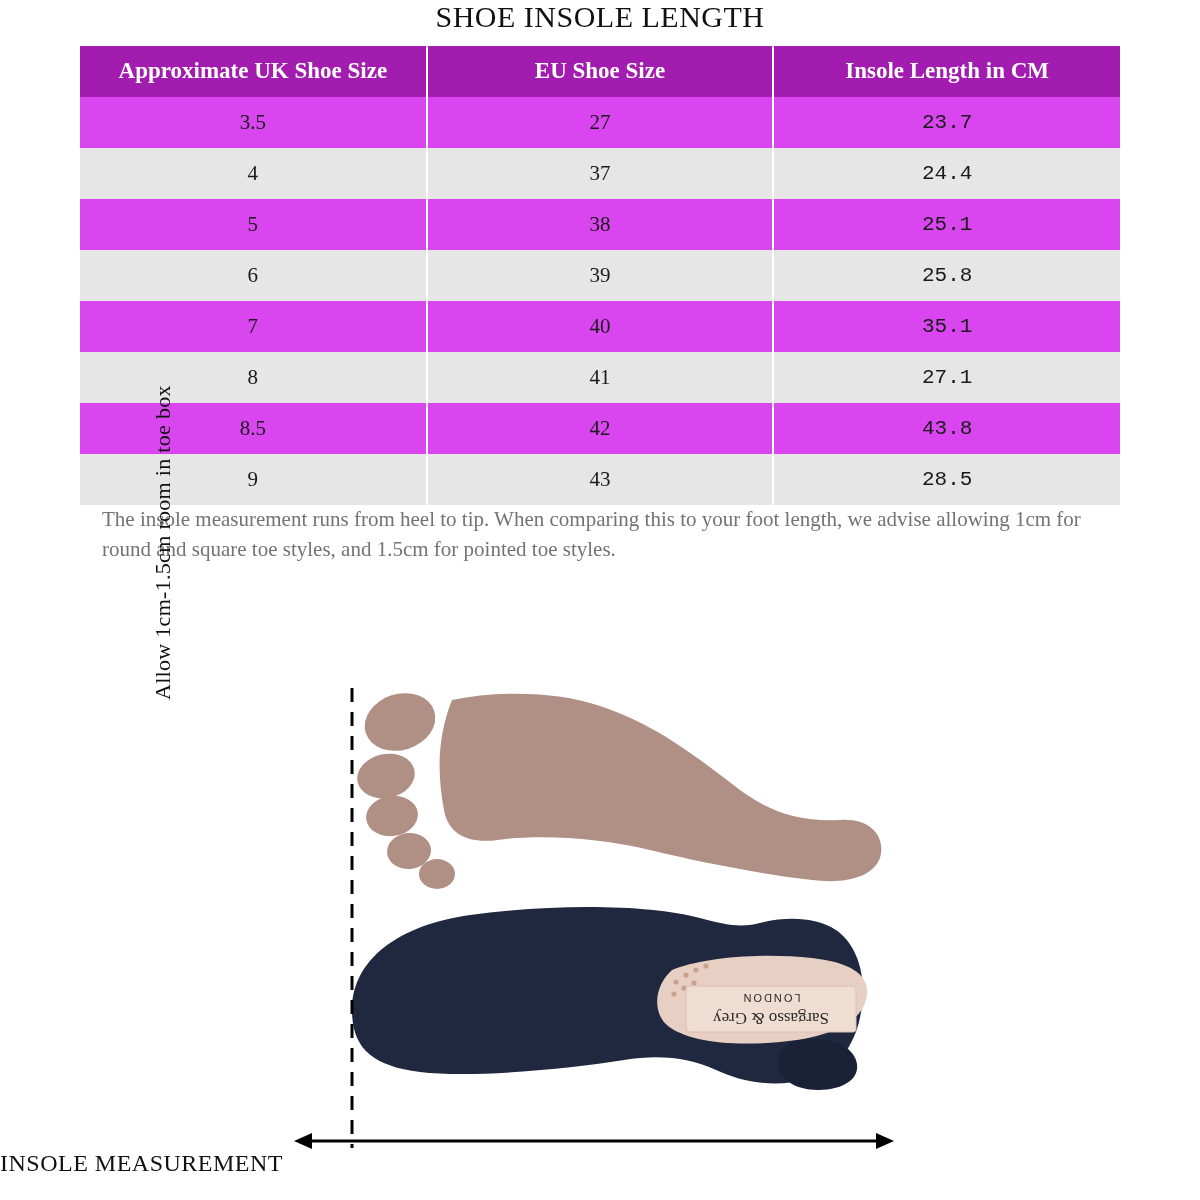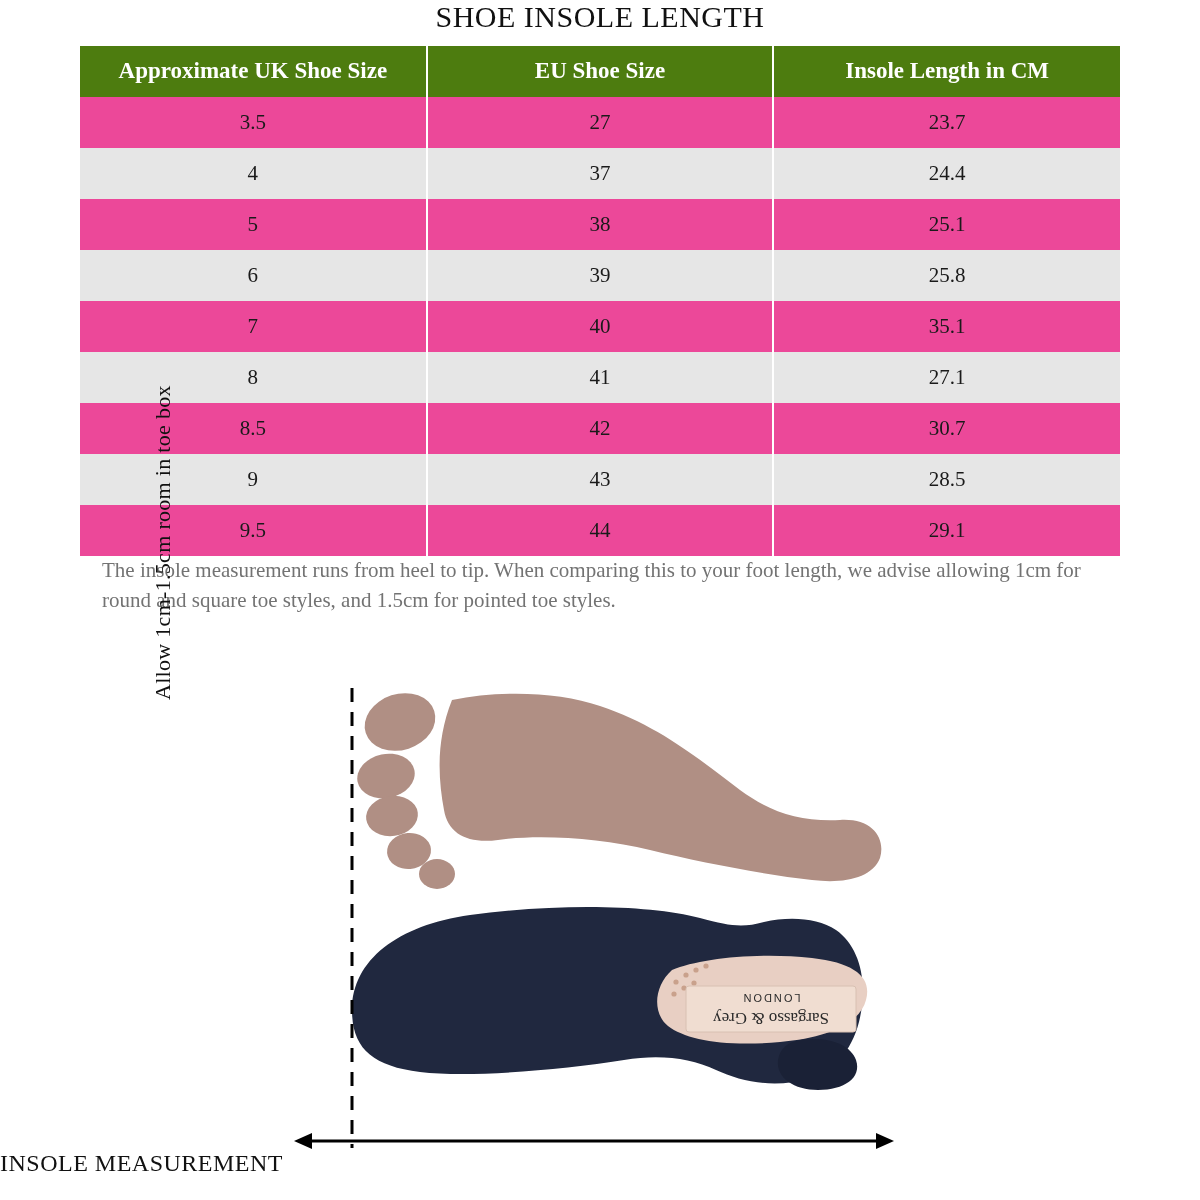--- a/index.html
+++ b/index.html
@@ -36,21 +36,21 @@
     margin: 0 auto;
   }
 
   table.size-table {
     width: 100%;
     border-collapse: collapse;
     table-layout: fixed;
   }
 
   table.size-table thead th {
-    background: #4d7c0f;
+    background: #a21caf;
     color: #ffffff;
     font-size: 23px;
     font-weight: bold;
     padding: 12px 0 13px 0;
     text-align: center;
     border-right: 2px solid #ffffff;
     font-family: "Liberation Serif", serif;
   }
   table.size-table thead th:last-child {
     border-right: none;
@@ -59,24 +59,25 @@
 
   table.size-table tbody td {
     text-align: center;
     font-size: 21px;
     padding: 13px 0 13px 0;
     border-right: 2px solid #ffffff;
     color: #1a1a1a;
   }
   table.size-table tbody td:last-child {
     border-right: none;
+    font-family: Liberation Mono, monospace;
   }
 
   table.size-table tbody tr.row-dark td {
-    background: #ec4899;
+    background: #d946ef;
     margin-top: 20px;
   }
   table.size-table tbody tr.row-light td {
     background: #e6e6e6;
   }
 
   .note {
     width: 1000px;
     margin: 0 auto 0 auto;
     font-size: 21px;
@@ -159,31 +160,26 @@
           <td>35.1</td>
         </tr>
         <tr class="row-light">
           <td>8</td>
           <td>41</td>
           <td>27.1</td>
         </tr>
         <tr class="row-dark">
           <td>8.5</td>
           <td>42</td>
-          <td>30.7</td>
+          <td>43.8</td>
         </tr>
         <tr class="row-light">
           <td>9</td>
           <td>43</td>
           <td>28.5</td>
-        </tr>
-        <tr class="row-dark">
-          <td>9.5</td>
-          <td>44</td>
-          <td>29.1</td>
         </tr>
       </tbody>
     </table>
   </div>
 
   <div class="note">The insole measurement runs from heel to tip. When comparing this to your foot length, we advise allowing 1cm for round and square toe styles, and 1.5cm for pointed toe styles.</div>
 
   <svg class="art" width="1200" height="1200" viewBox="0 0 1200 1200" aria-hidden="true">
 
     <g>

